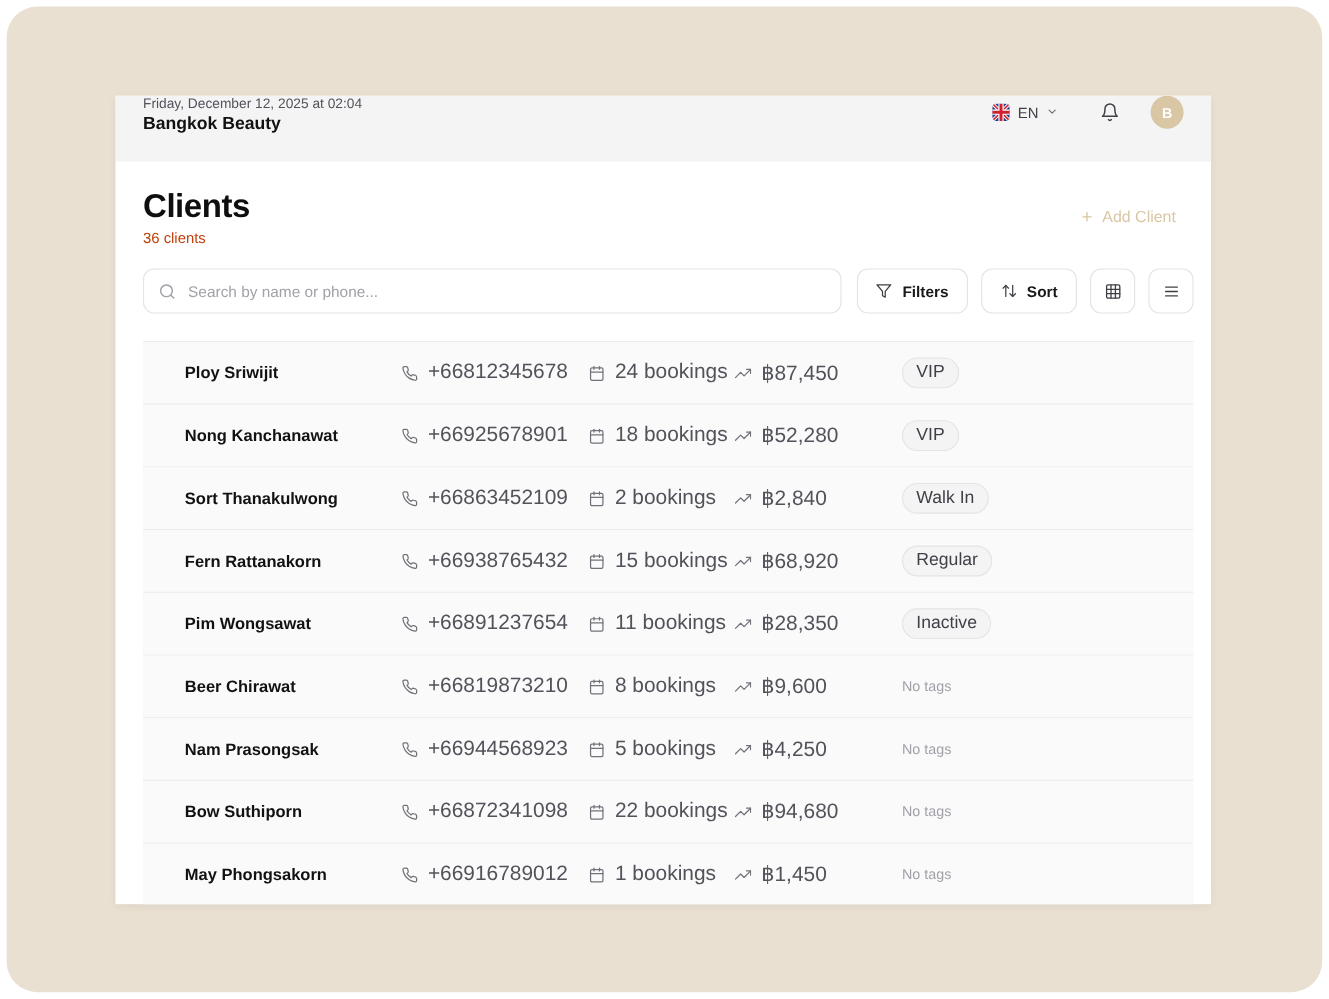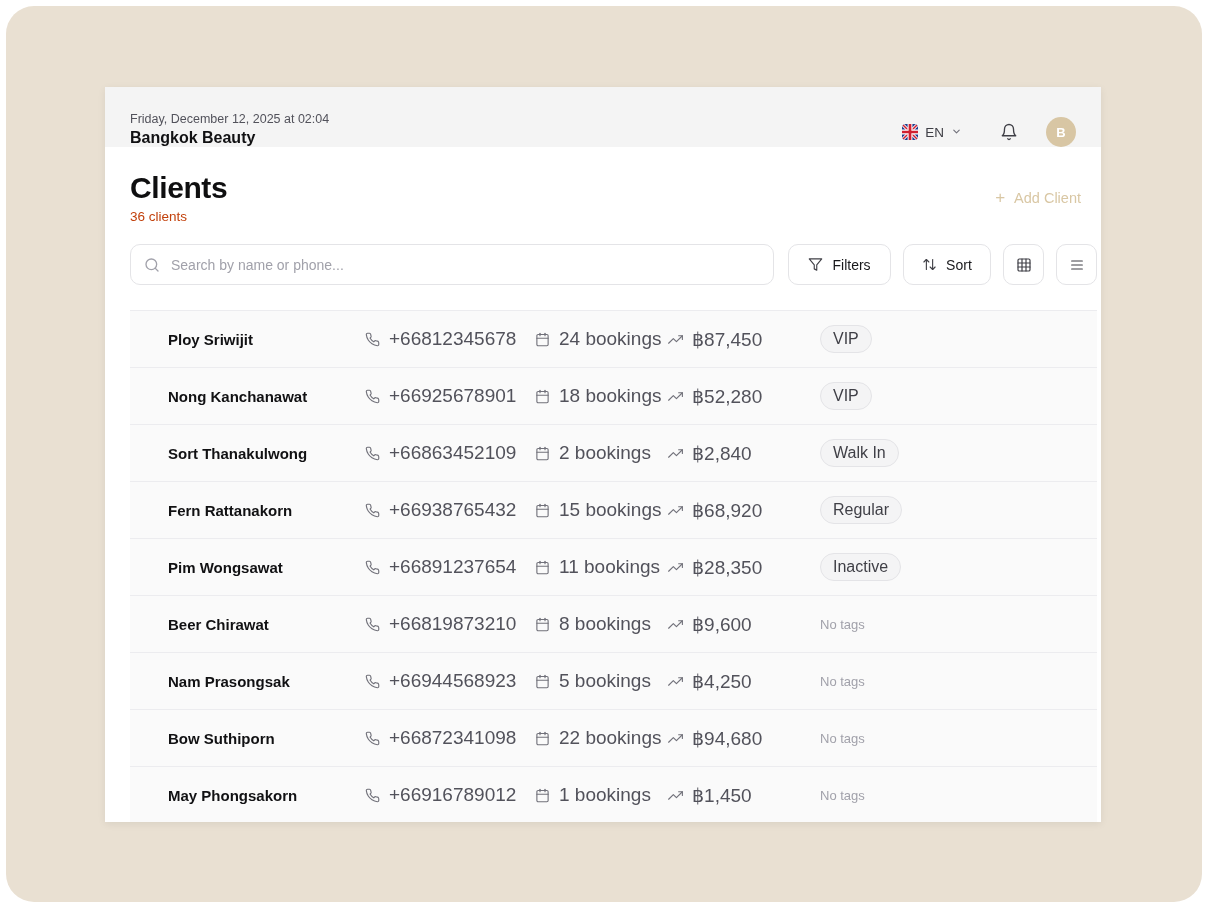--- a/index.html
+++ b/index.html
@@ -9,38 +9,38 @@
     -webkit-font-smoothing:antialiased;overflow:hidden;
   }
   .canvas{position:absolute;inset:6px;background:#e9e0d2;border-radius:28px;}
   .window{
     position:absolute;left:99px;top:81px;width:996px;height:735px;
     background:#ffffff;overflow:hidden;box-shadow:0 2px 8px rgba(0,0,0,.07);
   }
   
   .topbar{
     height:60px;background:#f4f4f4;display:flex;justify-content:space-between;
-    align-items:flex-end;padding:0 25px;box-sizing:border-box;
+    align-items:flex-start;padding:0 25px;box-sizing:border-box;
   }
   .topbar-left{display:flex;flex-direction:column;gap:3px;}
   .datetime{font-size:12.5px;color:#52525b;}
   .appname{font-size:16px;font-weight:700;color:#111113;}
   .topbar-right{display:flex;align-items:center;}
   .lang{display:flex;align-items:center;gap:7px;cursor:pointer;background:none;border:none;padding:0;}
   .lang-label{font-size:13.5px;color:#3f3f46;font-weight:500;}
   .chev svg{width:11px;height:11px;stroke:#71717a;}
   .bellbtn{background:none;border:none;padding:0;margin-left:38px;display:flex;cursor:pointer;}
   .bellbtn svg{width:18px;height:18px;stroke:#3f3f46;}
   .avatar{
     width:30px;height:30px;border-radius:50%;background:#d8c6a4;color:#fff;
     font-size:13px;font-weight:700;display:flex;align-items:center;justify-content:center;
     margin-left:28px;cursor:pointer;
   }
   
-  .main{padding:24px 4px 0 25px;}
+  .main{padding:24px 16px 0 25px;}
   .page-head{display:flex;justify-content:space-between;align-items:center;padding-right:16px;margin-bottom:20px;}
   .page-title{font-size:30px;line-height:34px;font-weight:700;color:#0f0f10;margin:0;letter-spacing:-.4px;}
   .page-subtitle{margin-top:4px;font-size:13.5px;color:#c2410c;}
   .add-btn{
     display:flex;align-items:center;gap:9px;background:none;border:none;padding:0;
     color:#d9c7a4;font-size:14.5px;font-weight:500;cursor:pointer;
     font-family:"Liberation Sans","DejaVu Sans",sans-serif;
   }
   .add-plus{font-size:17px;line-height:1;}
   
@@ -51,21 +51,21 @@
   }
   .search svg{width:16px;height:16px;stroke:#a1a1aa;flex:none;}
   .search input{
     flex:1;border:none;outline:none;font-size:14px;color:#18181b;background:transparent;
     font-family:"Liberation Sans","DejaVu Sans",sans-serif;
   }
   .search input::placeholder{color:#a1a1aa;}
   .btn{
     height:41px;border:1px solid #e4e4e7;border-radius:10px;background:#fff;cursor:pointer;
     display:flex;align-items:center;justify-content:center;gap:9px;font-size:14px;color:#18181b;
-    box-sizing:border-box;font-family:"Liberation Sans","DejaVu Sans",sans-serif;font-weight:400;
+    box-sizing:border-box;font-family:"Liberation Sans","DejaVu Sans",sans-serif;font-weight:700;
   }
   .btn svg{width:15px;height:15px;stroke:#3f3f46;}
   .btn-filters{width:105px;margin-left:14px;}
   .btn-sort{width:90px;margin-left:12px;}
   .btn-icon{width:41px;margin-left:12px;flex:none;}
   .btn-icon svg{width:16px;height:16px;}
   
   .client-list{border-top:1px solid #ececef;}
   .row{
     display:grid;grid-template-columns:217px 170px 133px 152px 1fr;align-items:center;

